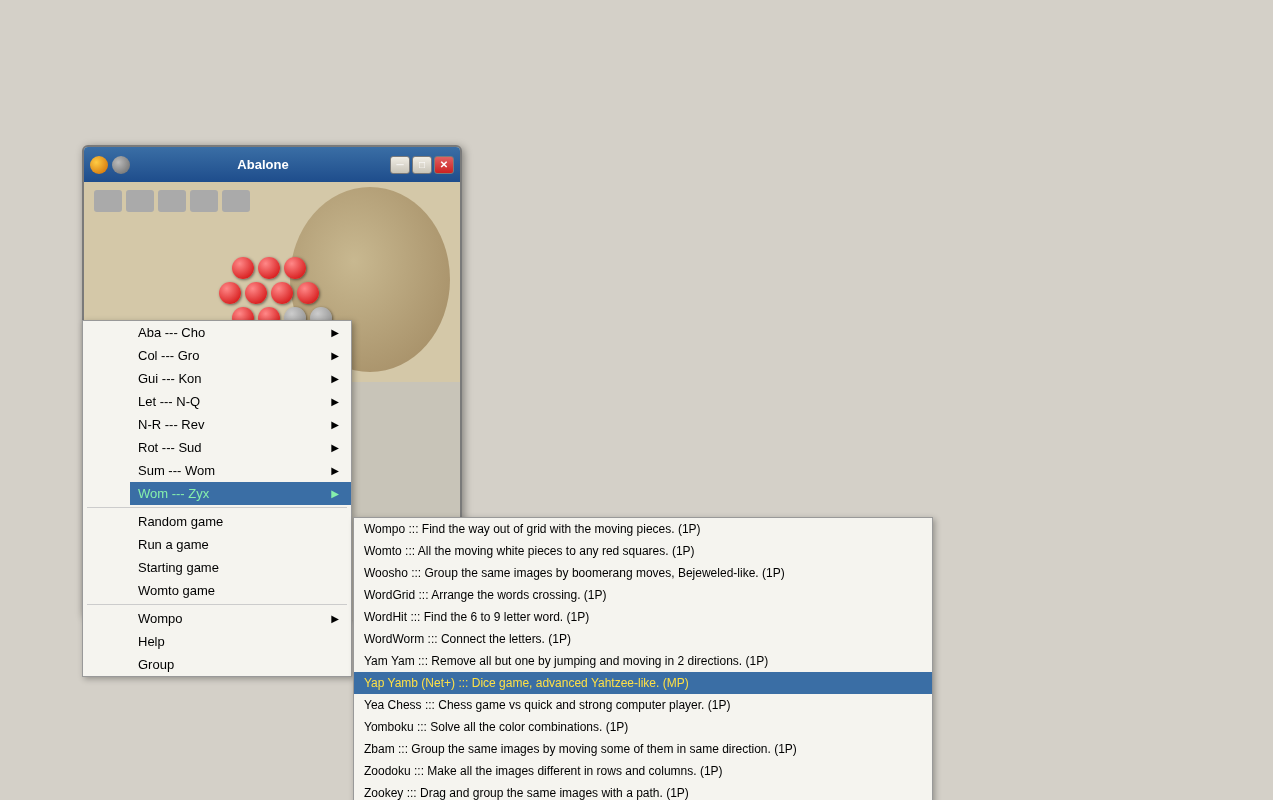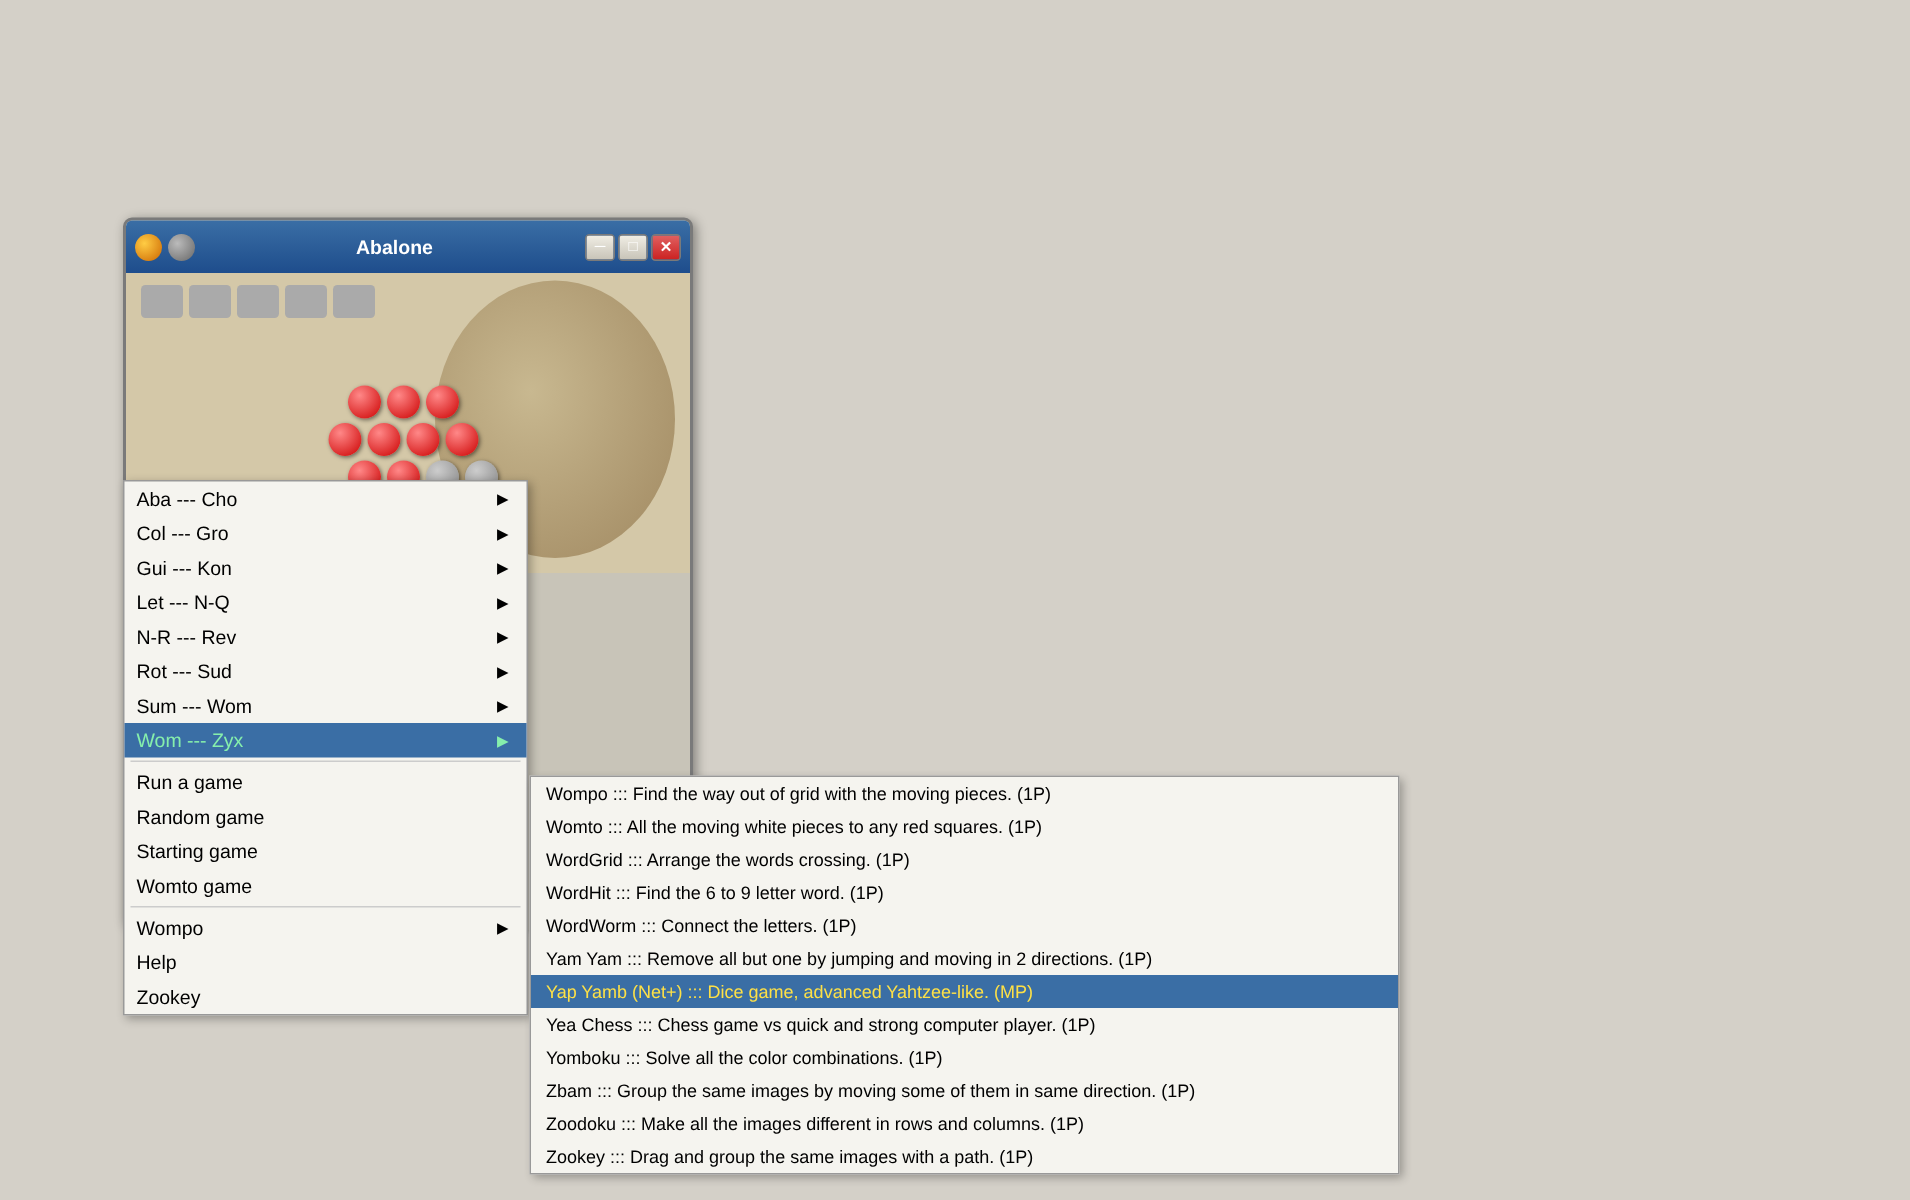--- a/index.html
+++ b/index.html
@@ -144,20 +144,21 @@
       z-index: 10;
     }
 
     .menu-item {
       display: flex;
       align-items: center;
       padding: 4px 12px 4px 8px;
       cursor: pointer;
       position: relative;
       white-space: nowrap;
+      margin-left: 47px;
     }
 
     .menu-item.active {
       background: #3a6ea5;
       color: #86efac;
     }
 
     .menu-item .arrow {
       margin-left: auto;
       font-size: 10px;
@@ -268,46 +269,47 @@
   <div class="menu-item">
     <span>Sum --- Wom</span>
     <span class="arrow">▶</span>
   </div>
   <div class="menu-item active">
     <span>Wom --- Zyx</span>
     <span class="arrow">▶</span>
   </div>
   <div class="menu-separator"></div>
   <div class="menu-item">
+    <span>Random game</span>
+  </div>
+  <div class="menu-item">
     <span>Run a game</span>
   </div>
   <div class="menu-item">
-    <span>Random game</span>
-  </div>
-  <div class="menu-item">
     <span>Starting game</span>
   </div>
   <div class="menu-item">
     <span>Womto game</span>
   </div>
   <div class="menu-separator"></div>
   <div class="menu-item">
     <span>Wompo</span>
     <span class="arrow">▶</span>
   </div>
   <div class="menu-item">
     <span>Help</span>
   </div>
   <div class="menu-item">
-    <span>Zookey</span>
+    <span>Group</span>
   </div>
 
   <div class="right-submenu" style="top: 196px;">
     <div class="submenu-item">Wompo ::: Find the way out of grid with the moving pieces. (1P)</div>
     <div class="submenu-item">Womto ::: All the moving white pieces to any red squares. (1P)</div>
+    <div class="submenu-item">Woosho ::: Group the same images by boomerang moves, Bejeweled-like. (1P)</div>
     <div class="submenu-item">WordGrid ::: Arrange the words crossing. (1P)</div>
     <div class="submenu-item">WordHit ::: Find the 6 to 9 letter word. (1P)</div>
     <div class="submenu-item">WordWorm ::: Connect the letters. (1P)</div>
     <div class="submenu-item">Yam Yam ::: Remove all but one by jumping and moving in 2 directions. (1P)</div>
     <div class="submenu-item selected">Yap Yamb (Net+) ::: Dice game, advanced Yahtzee-like. (MP)</div>
     <div class="submenu-item">Yea Chess ::: Chess game vs quick and strong computer player. (1P)</div>
     <div class="submenu-item">Yomboku ::: Solve all the color combinations. (1P)</div>
     <div class="submenu-item">Zbam ::: Group the same images by moving some of them in same direction. (1P)</div>
     <div class="submenu-item">Zoodoku ::: Make all the images different in rows and columns. (1P)</div>
     <div class="submenu-item">Zookey ::: Drag and group the same images with a path. (1P)</div>

